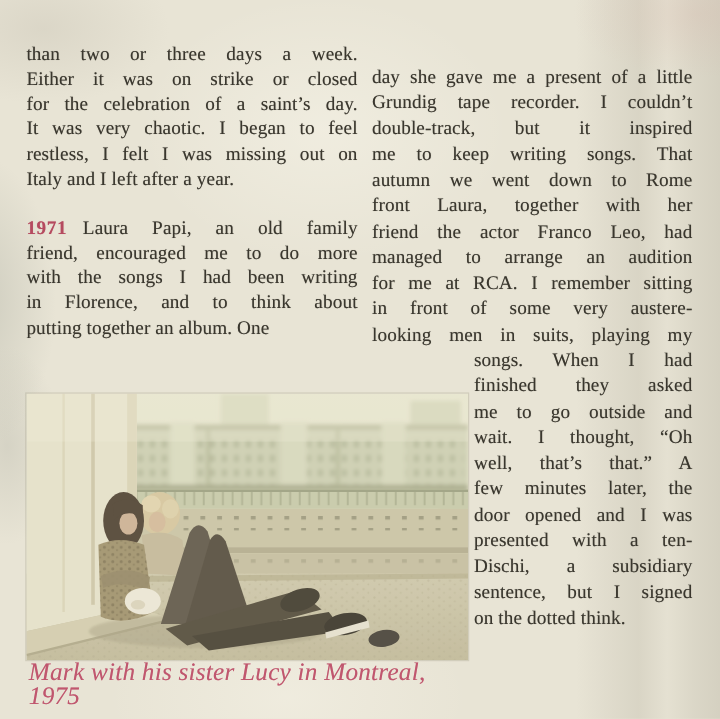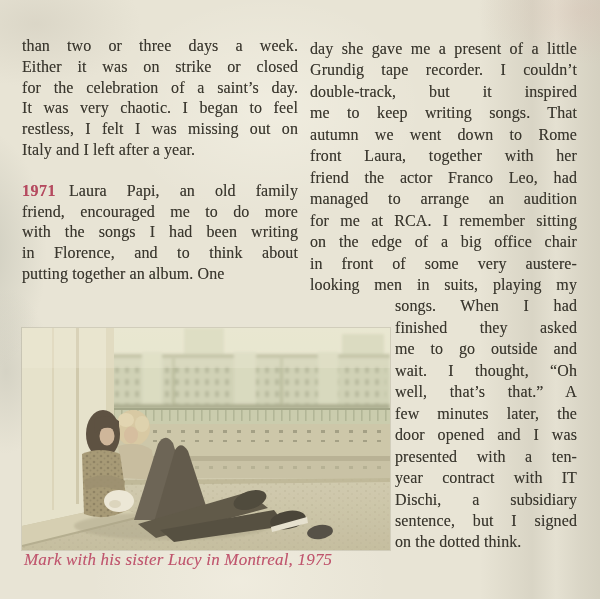--- a/index.html
+++ b/index.html
@@ -11,32 +11,32 @@
       radial-gradient(150px 90px at 6% 4%, rgba(208,203,188,.55), transparent 70%),
       radial-gradient(90px 170px at -3% 42%, rgba(150,154,142,.32), transparent 72%),
       radial-gradient(60px 110px at 1% 62%, rgba(158,160,148,.25), transparent 75%),
       radial-gradient(220px 160px at 45% 18%, rgba(255,253,243,.35), transparent 70%),
       radial-gradient(140px 70px at 97% 2%, rgba(214,182,170,.28), transparent 75%),
       radial-gradient(200px 120px at 40% 97%, rgba(250,247,236,.4), transparent 75%),
       linear-gradient(90deg, transparent 480px, rgba(125,120,100,.07) 505px, rgba(125,120,100,.14) 532px, rgba(125,120,100,.03) 556px, rgba(125,120,100,.12) 578px, rgba(125,120,100,.18) 600px);
   }
   .col{position:absolute;color:#3a372e;text-shadow:0 0 .6px rgba(45,42,35,.45);letter-spacing:.1px;}
   #left-col{left:22px;top:36px;width:276px;}
-  #right-col{left:310px;top:38px;width:267px;}
+  #right-col{left:310px;top:54px;width:267px;}
   .jline{font-size:16px;line-height:20.8px;text-align:justify;text-align-last:justify;}
   #right-col .jline{line-height:21.45px;}
   .endline{text-align-last:left;}
   .wrapped{margin-left:85px;}
   .para2{margin-top:20px;}
   .year{color:#b54a5f;font-weight:bold;margin-right:13px;letter-spacing:.5px;text-shadow:0 0 .6px rgba(181,74,95,.5);}
   #photo{position:absolute;left:22px;top:328px;width:368px;height:222px;overflow:hidden;
          outline:1px solid rgba(140,135,110,.25);}
   #photo svg{display:block;}
   #caption{position:absolute;left:24px;top:550px;width:340px;
-           font-style:italic;font-size:17px;line-height:20px;color:#c0566e;
+           font-style:italic;font-size:21px;line-height:20px;color:#c0566e;
            text-shadow:0 0 .5px rgba(192,86,110,.4);letter-spacing:.2px;}
 </style>
 </head>
 <body>
 
 <div id="left-col" class="col">
   <div>
       <div class="jline">than two or three days a week.</div>
       <div class="jline">Either it was on strike or closed</div>
       <div class="jline">for the celebration of a saint’s day.</div>
@@ -59,34 +59,32 @@
   <div>
       <div class="jline">day she gave me a present of a little</div>
       <div class="jline">Grundig tape recorder. I couldn’t</div>
       <div class="jline">double-track, but it inspired</div>
       <div class="jline">me to keep writing songs. That</div>
       <div class="jline">autumn we went down to Rome</div>
       <div class="jline">front Laura, together with her</div>
       <div class="jline">friend the actor Franco Leo, had</div>
       <div class="jline">managed to arrange an audition</div>
       <div class="jline">for me at RCA. I remember sitting</div>
-      <div class="jline">on the edge of a big office chair</div>
       <div class="jline">in front of some very austere-</div>
       <div class="jline">looking men in suits, playing my</div>
     </div>
   <div>
       <div class="jline wrapped">songs. When I had</div>
       <div class="jline wrapped">finished they asked</div>
       <div class="jline wrapped">me to go outside and</div>
       <div class="jline wrapped">wait. I thought, “Oh</div>
       <div class="jline wrapped">well, that’s that.” A</div>
       <div class="jline wrapped">few minutes later, the</div>
       <div class="jline wrapped">door opened and I was</div>
       <div class="jline wrapped">presented with a ten-</div>
-      <div class="jline wrapped">year contract with IT</div>
       <div class="jline wrapped">Dischi, a subsidiary</div>
       <div class="jline wrapped">sentence, but I signed</div>
       <div class="jline wrapped endline">on the dotted think.</div>
     </div>
 </div>
 
 <div id="photo">
   <svg width="368" height="222" viewBox="0 0 368 222" xmlns="http://www.w3.org/2000/svg">
     <defs>
       <linearGradient id="sky" x1="0" y1="0" x2="0" y2="1">

